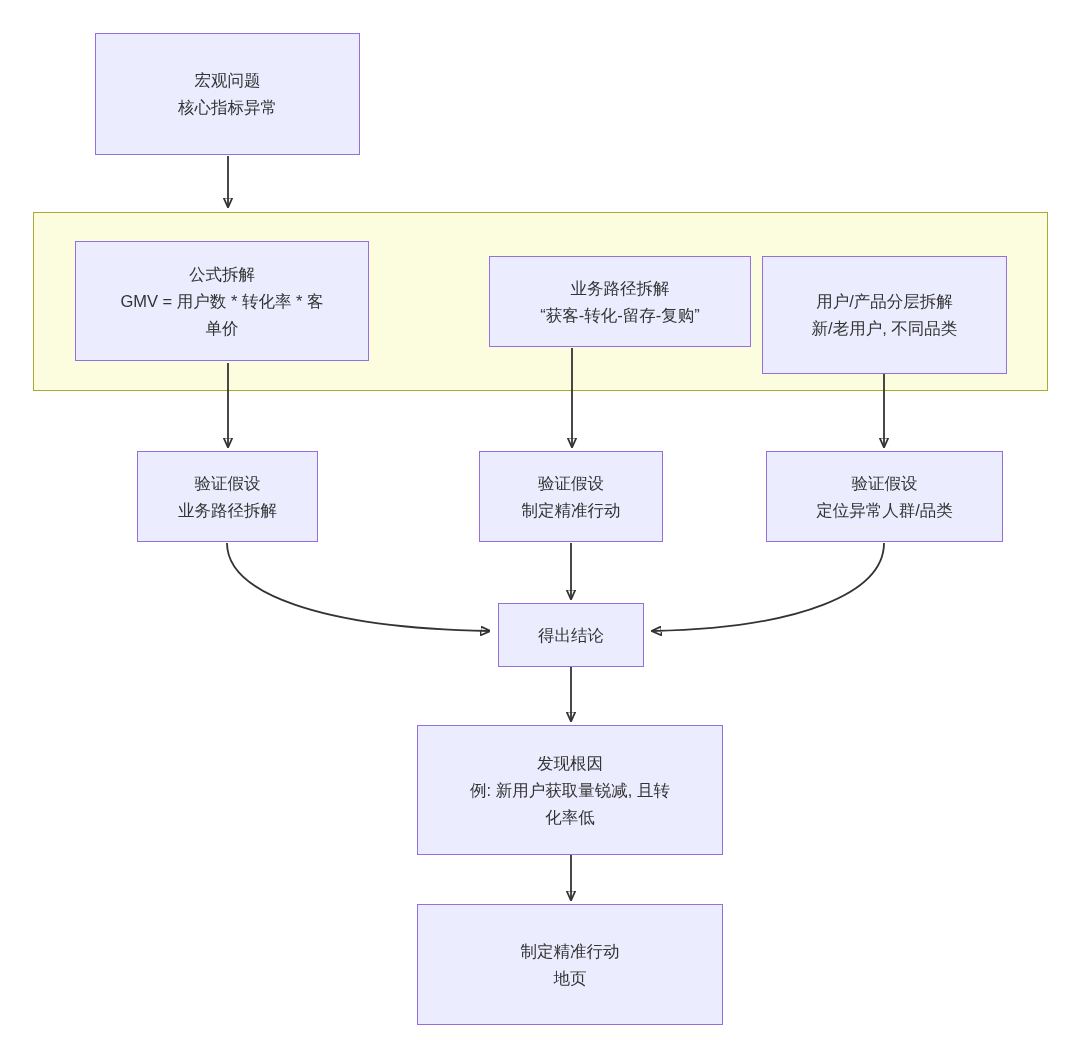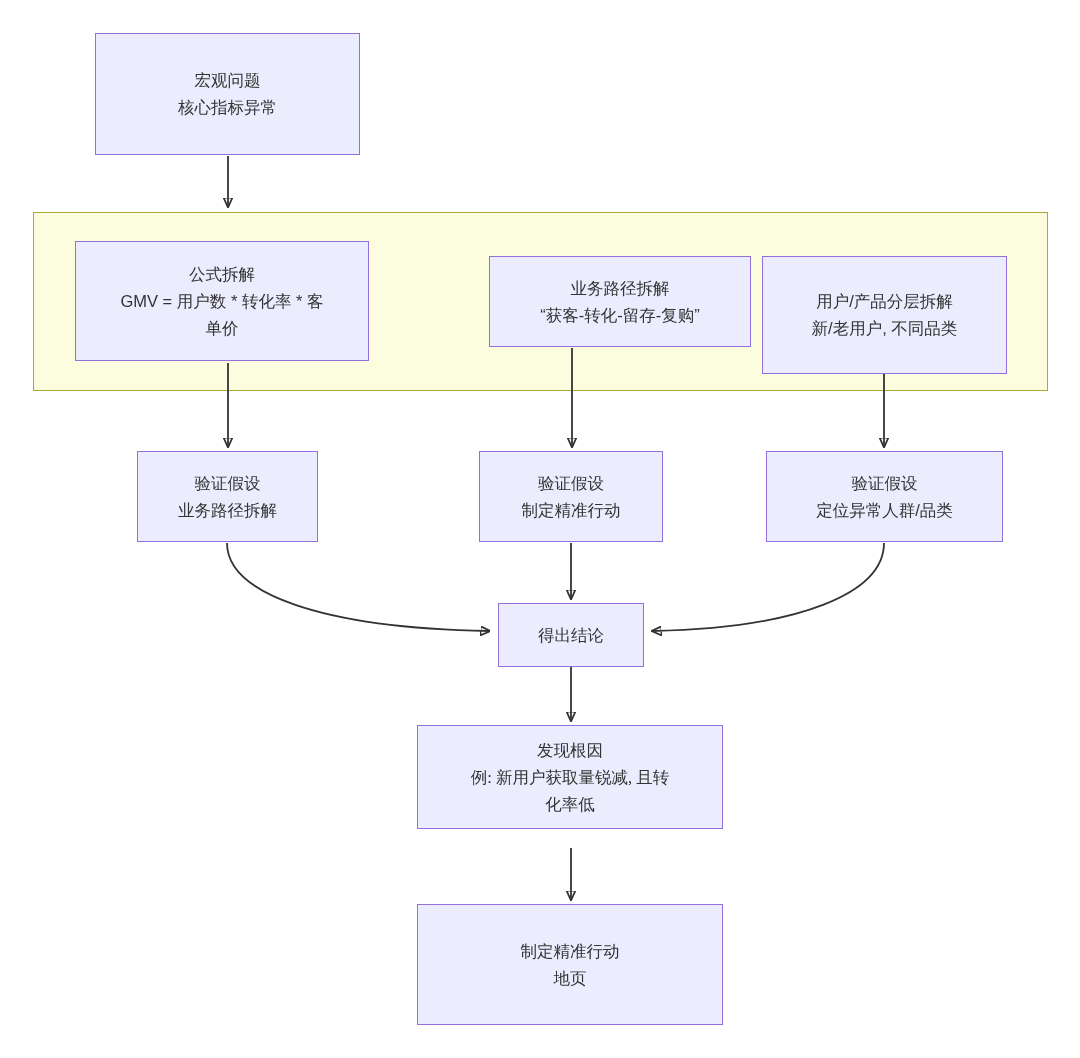--- a/index.html
+++ b/index.html
@@ -103,21 +103,21 @@
 
   <div class="node" style="left:766px;top:451px;width:237px;height:91px;">
     <span>验证假设</span>
     <span>定位异常人群/品类</span>
   </div>
 
   <div class="node" style="left:498px;top:603px;width:146px;height:64px;">
     <span>得出结论</span>
   </div>
 
-  <div class="node" style="left:417px;top:725px;width:306px;height:104px;font-family:Liberation Serif, serif;">
+  <div class="node" style="left:417px;top:725px;width:306px;height:130px;">
     <span>发现根因</span>
     <span>例: 新用户获取量锐减, 且转</span>
     <span>化率低</span>
   </div>
 
   <div class="node" style="left:417px;top:904px;width:306px;height:121px;">
     <span>制定精准行动</span>
     <span>地页</span>
   </div>
 

